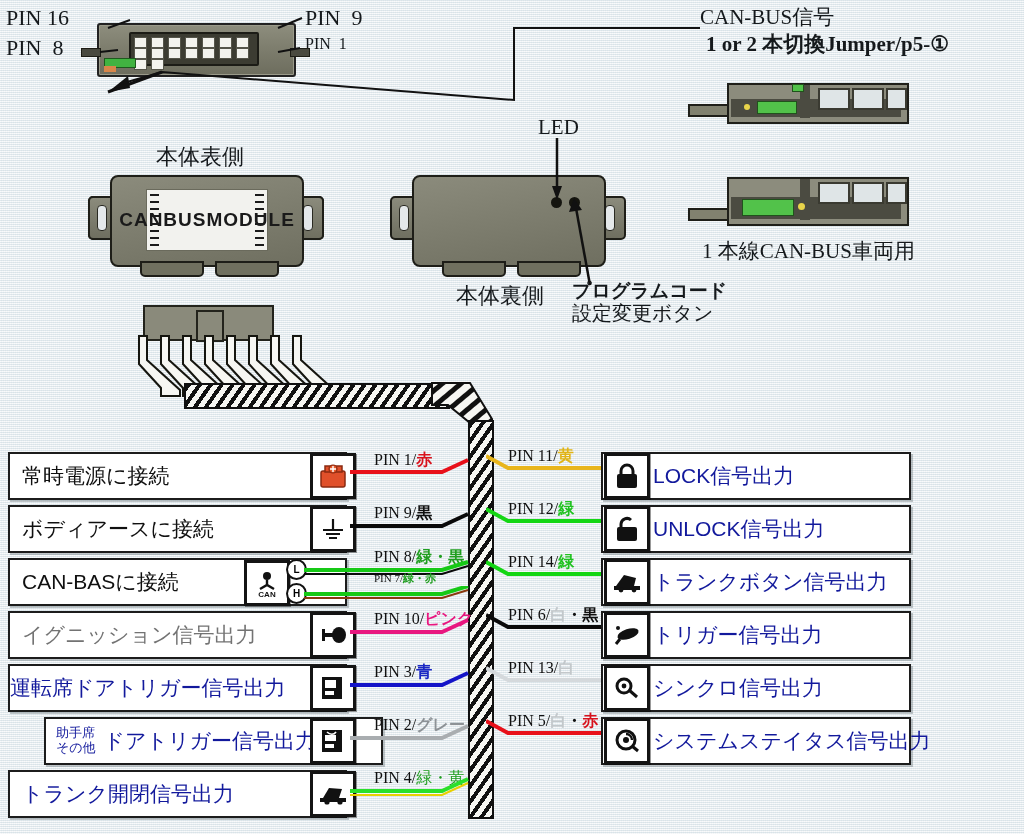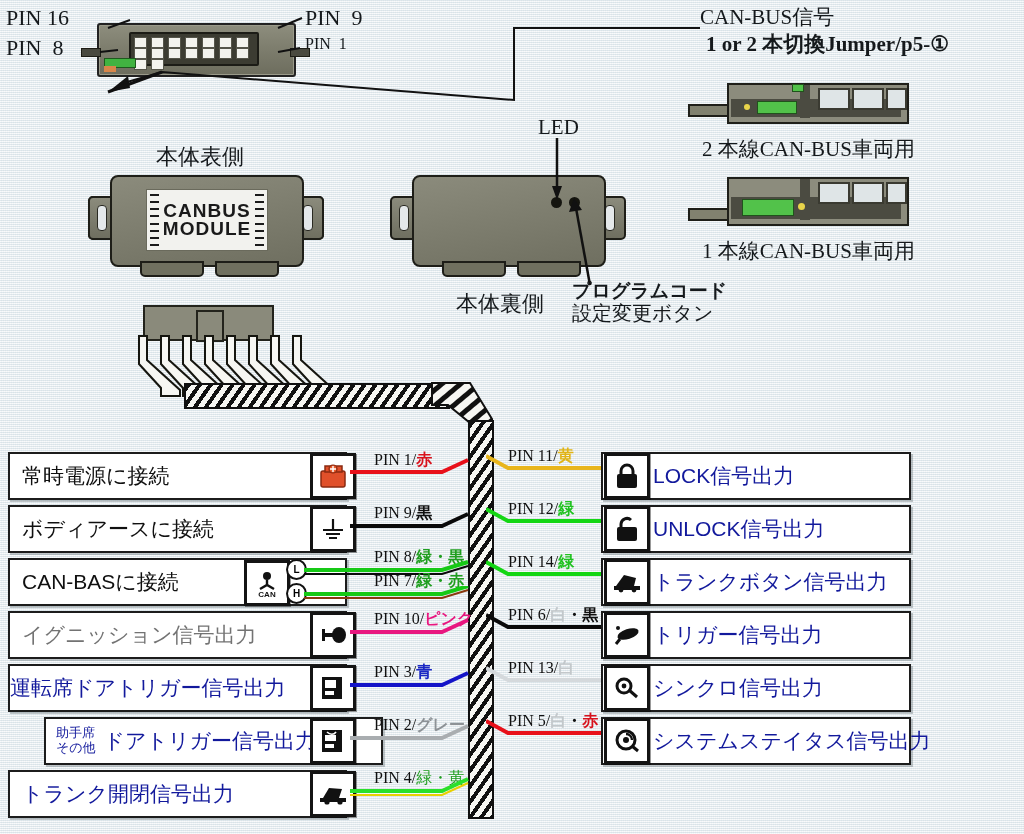--- a/index.html
+++ b/index.html
@@ -51,21 +51,21 @@
   .mod-ear{
     position:absolute;width:26px;height:40px;
     background:linear-gradient(180deg,#8b8b7c,#6f6f60);
     border:2px solid #1e1e18;border-radius:5px;
   }
   .mod-ear i{position:absolute;left:7px;top:7px;width:8px;height:24px;background:#e4e8ea;border:1px solid #2a2a22;border-radius:4px;display:block;}
   .mod-foot{position:absolute;height:12px;background:#70705f;border:2px solid #1e1e18;border-radius:0 0 5px 5px;}
 
   .label-plate{
     position:absolute;background:#f2f2ee;border:1px solid #6a6a5c;
-    display:flex;flex-direction:column;justify-content:center;align-items:center;
+    display:flex;flex-direction:row;justify-content:center;align-items:center;
   }
   .plate-txt{
     font-family:"Liberation Sans",sans-serif;font-weight:bold;
     color:#1a1a1a;letter-spacing:1px;line-height:0.95;
   }
   .plate-bars{position:absolute;top:4px;bottom:4px;width:9px;display:flex;flex-direction:column;justify-content:space-between;}
   .plate-bars b{display:block;height:2px;background:#1a1a1a;}
 
   .dot{position:absolute;width:11px;height:11px;border-radius:50%;background:#15150f;}
 
@@ -169,21 +169,20 @@
     <div class="jum" style="left:727px;top:83px;width:178px;height:37px;"></div>
     <div class="jum-dark" style="left:731px;top:99px;width:170px;height:18px;"></div>
     <div class="jum-dark" style="left:800px;top:85px;width:10px;height:33px;"></div>
     <div class="jum-green" style="left:757px;top:101px;width:38px;height:11px;"></div>
     <div class="jum-green" style="left:792px;top:84px;width:10px;height:6px;"></div>
     <div class="jum-yellow" style="left:744px;top:104px;width:6px;height:6px;"></div>
     <div class="jum-white" style="left:818px;top:88px;width:28px;height:18px;"></div>
     <div class="jum-white" style="left:852px;top:88px;width:28px;height:18px;"></div>
     <div class="jum-white" style="left:886px;top:88px;width:17px;height:18px;"></div>
   </div>
-  <div class="abs txt serif" style="left:702px;top:138px;font-size:21px;">2 本線CAN-BUS車両用</div>
 
   <div>
     <div class="jum-lead" style="left:688px;top:208px;width:52px;"></div>
     <div class="jum" style="left:727px;top:177px;width:178px;height:45px;"></div>
     <div class="jum-dark" style="left:731px;top:197px;width:170px;height:22px;"></div>
     <div class="jum-dark" style="left:800px;top:179px;width:10px;height:41px;"></div>
     <div class="jum-green" style="left:742px;top:199px;width:50px;height:15px;"></div>
     <div class="jum-yellow" style="left:798px;top:203px;width:7px;height:7px;"></div>
     <div class="jum-white" style="left:818px;top:182px;width:28px;height:18px;"></div>
     <div class="jum-white" style="left:852px;top:182px;width:28px;height:18px;"></div>
@@ -239,21 +238,21 @@
         <i></i>
       </div>
     <div class="mod" style="left:412px;top:175px;width:190px;height:88px;"></div>
     <div class="mod-foot" style="left:442px;top:261px;width:60px;"></div>
     <div class="mod-foot" style="left:517px;top:261px;width:60px;"></div>
     <div class="dot" style="left:551px;top:197px;"></div>
     <div class="dot" style="left:569px;top:197px;"></div>
   </div>
 
   <div class="abs txt serif" style="left:538px;top:116px;font-size:21px;">LED</div>
-  <div class="abs txt serif" style="left:456px;top:292px;font-size:22px;">本体裏側</div>
+  <div class="abs txt serif" style="left:456px;top:284px;font-size:22px;">本体裏側</div>
   <div class="abs txt sans" style="left:572px;top:281px;font-size:19px;font-weight:bold;">プログラムコード</div>
   <div class="abs txt serif" style="left:572px;top:303px;font-size:20px;">設定変更ボタン</div>
 
   <svg class="abs" style="left:430px;top:120px;width:260px;height:190px;">
     <path d="M127,18 L127,72" stroke="#111" stroke-width="2.5" fill="none"></path>
     <polygon points="127,80 122,66 132,66" fill="#111"></polygon>
     <path d="M160,165 L146,88" stroke="#111" stroke-width="2.5" fill="none"></path>
     <polygon points="144,78 152,90 139,92" fill="#111"></polygon>
   </svg>
 
@@ -346,21 +345,21 @@
     </div>
     <div class="cl-L" style="left:286px;top:559px;">L</div>
     <div class="cl-L" style="left:286px;top:583px;">H</div>
     <div class="pinlbl" style="left:374px;top:547px;font-size:16px;">
       <span>PIN 8/</span><span style="color:#1f9e1f;font-weight:bold;">緑・黒</span>
     </div>
     <svg class="abs" style="left:304px;top:560px;width:172px;height:26px;">
       <path d="M0,10 L138,10 L164,2" stroke="#16c916" stroke-width="4" fill="none"></path>
       <path d="M0,14 L138,14 L164,6" stroke="#0a0a0a" stroke-width="2" fill="none"></path>
     </svg>
-    <div class="pinlbl" style="left:374px;top:571px;font-size:16px;">
+    <div class="pinlbl" style="left:374px;top:571px;font-size:11px;">
       <span>PIN 7/</span><span style="color:#1f9e1f;font-weight:bold;">緑・赤</span>
     </div>
     <svg class="abs" style="left:304px;top:586px;width:172px;height:26px;">
       <path d="M0,8 L138,8 L164,0" stroke="#16c916" stroke-width="4" fill="none"></path>
       <path d="M0,12 L138,12 L164,4" stroke="#8a3a10" stroke-width="2" fill="none"></path>
     </svg>
 
     <div class="rowbox" style="left:8px;top:611px;width:335px;height:44px;">
       <div class="rtext" style="margin-left:12px;font-size:21px;color:#737373;">イグニッション信号出力</div>
     </div>

